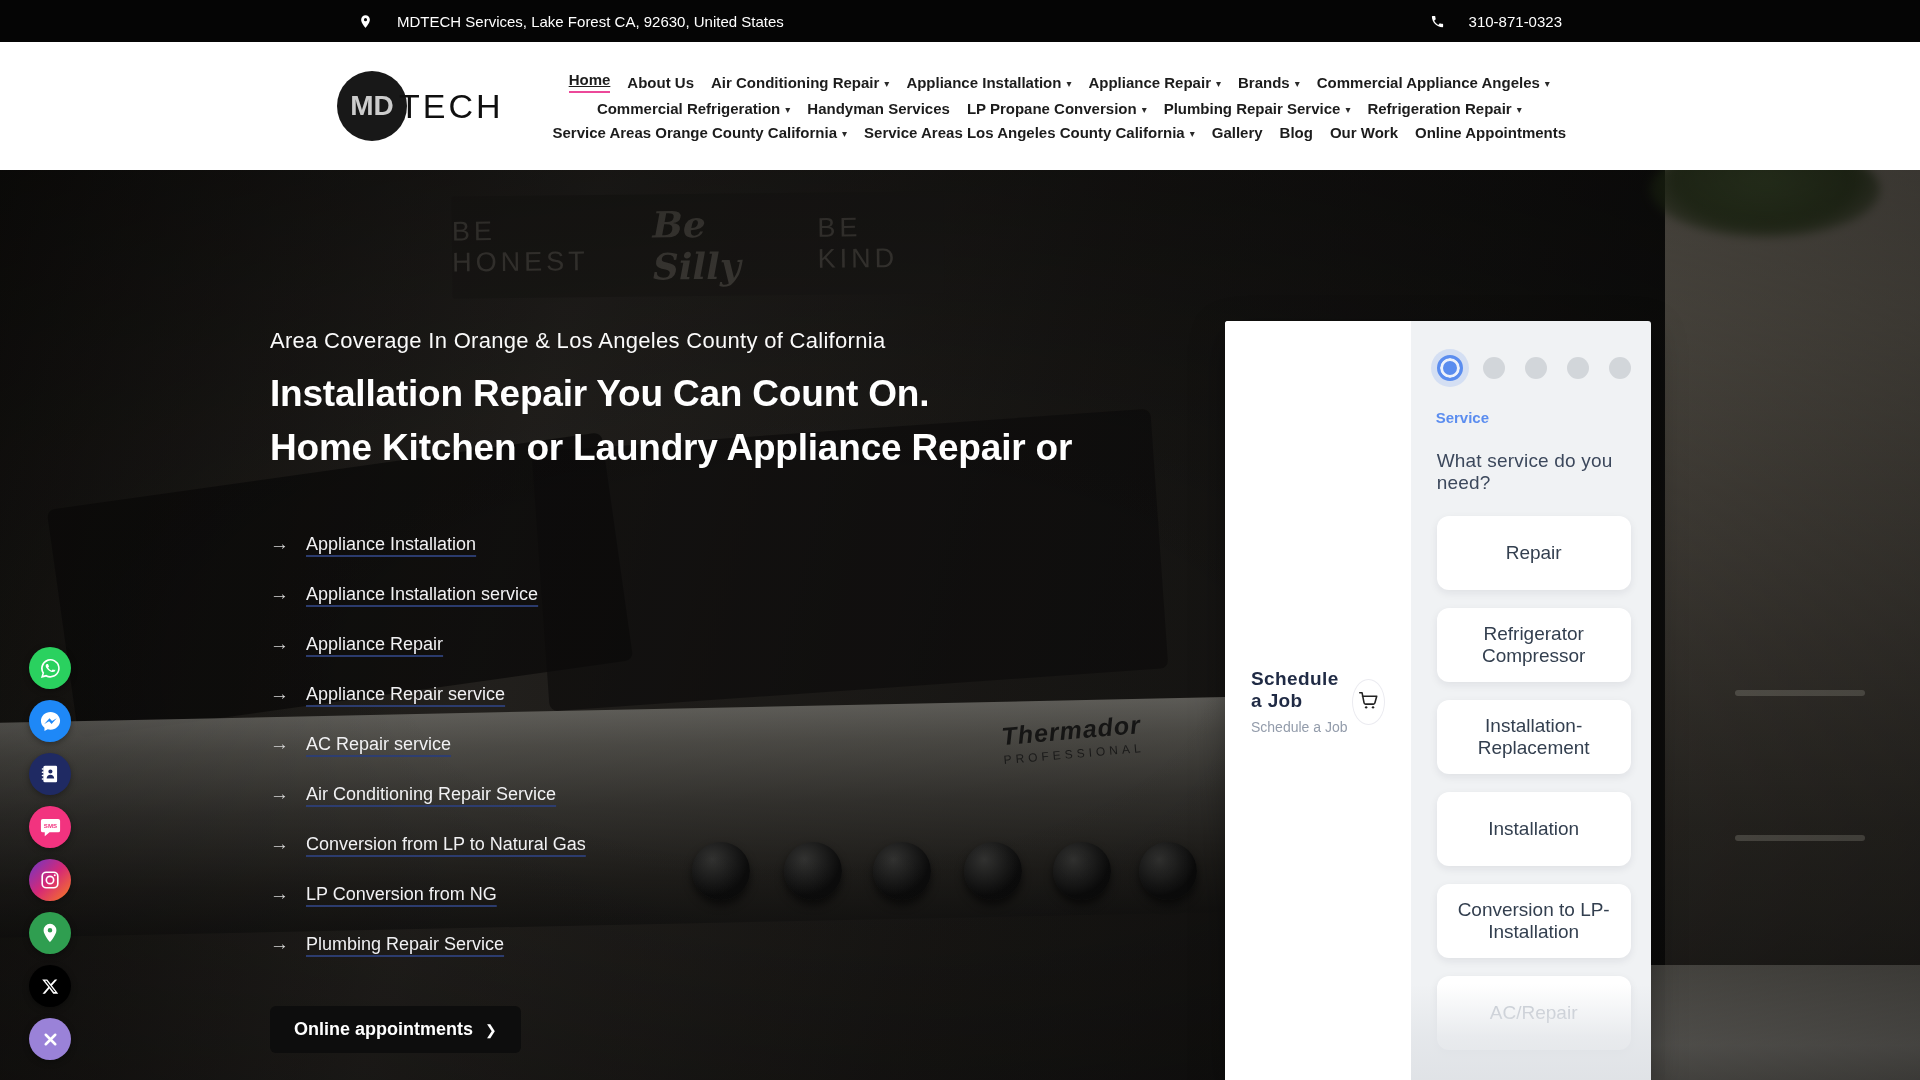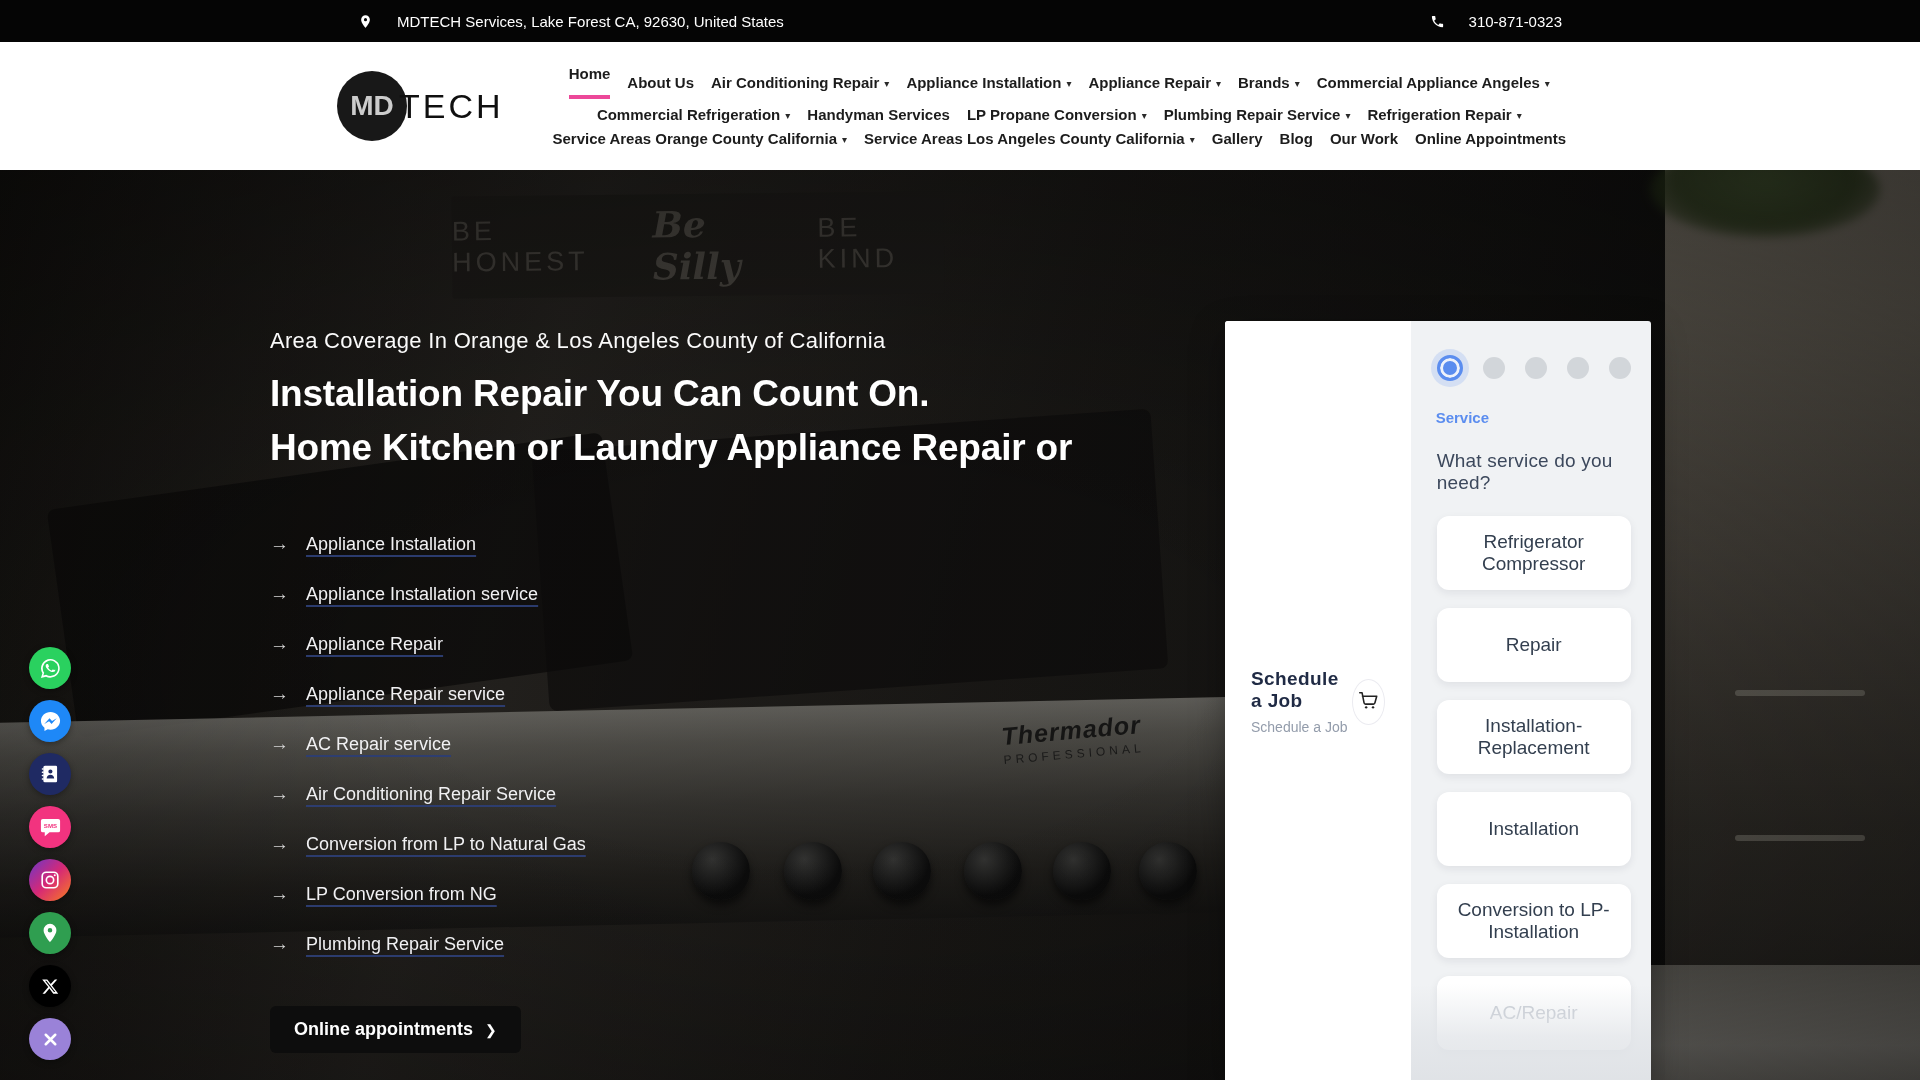--- a/index.html
+++ b/index.html
@@ -31,21 +31,21 @@
   }
   .logo-md { color: #cccccc; font-size: 28px; font-weight: 700; letter-spacing: 0; }
   .logo-tech { color: #0f0f0f; font-size: 34px; font-weight: 500; letter-spacing: 3px; margin-left: -8px; }
   .nav { flex: 1; display: flex; flex-direction: column; align-items: center; gap: 7px; padding-left: 30px; }
   .nav-row { display: flex; align-items: center; gap: 17px; }
   .nav-item {
     display: flex; align-items: center; gap: 5px;
     font-size: 15px; font-weight: 600; color: #1c1c1c;
     cursor: pointer; white-space: nowrap; text-decoration: none;
   }
-  .nav-item.active > span:first-child { border-bottom: 4px solid #ec4899; padding-bottom: 13px; }
+  .nav-item.active > span:first-child { border-bottom: 2px solid #ec4899; padding-bottom: 3px; text-decoration: underline; }
   .nav-item .caret { font-size: 10px; color: #2a2a2a; transform: translateY(1px); }
 
   
   .hero { position: relative; height: 910px; overflow: hidden; background: #0f766e; }
   .bg, .bg * { pointer-events: none; }
   .bg-base { position: absolute; inset: 0;
     background: linear-gradient(105deg, #14120f 0%, #2b2824 28%, #1d1b18 52%, #161513 72%, #0b0b0a 100%); }
   .bg-sign { position: absolute; left: 452px; top: 24px; width: 492px; height: 102px;
     background: rgba(34,31,28,0.92); border-radius: 2px; transform: rotate(-0.6deg);
     display: flex; align-items: center; justify-content: center; gap: 22px; }
@@ -385,22 +385,22 @@
           <div class="connector"></div>
           <div class="step"></div>
           <div class="connector"></div>
           <div class="step"></div>
           <div class="connector"></div>
           <div class="step"></div>
         </div>
       <div class="step-label">Service</div>
       <div class="question">What service do you need?</div>
       <div class="options" id="options">
+          <button class="option">Repair</button>
           <button class="option">Refrigerator Compressor</button>
-          <button class="option">Repair</button>
           <button class="option">Installation-Replacement</button>
           <button class="option">Installation</button>
           <button class="option">Conversion to LP-Installation</button>
           <button class="option faded">AC/Repair</button>
         </div>
       <div class="card-fade"></div>
     </div>
   </div>
 </div>
 

